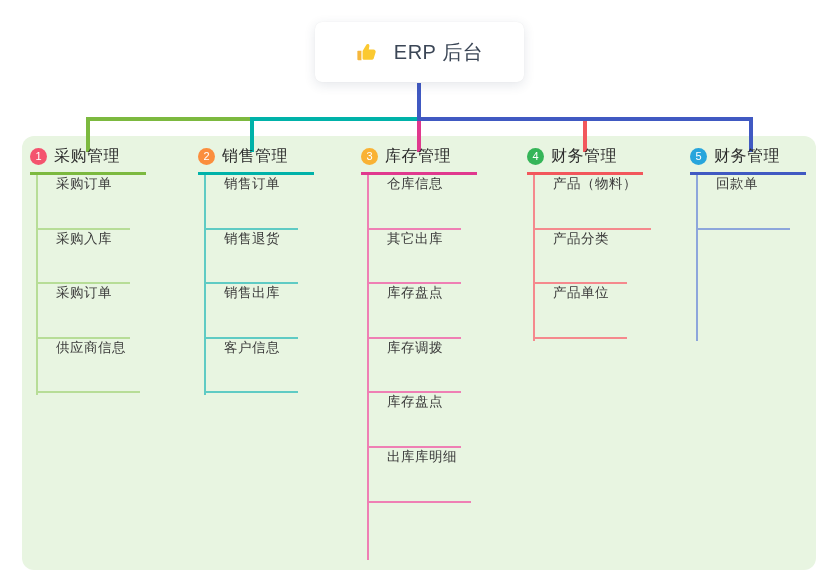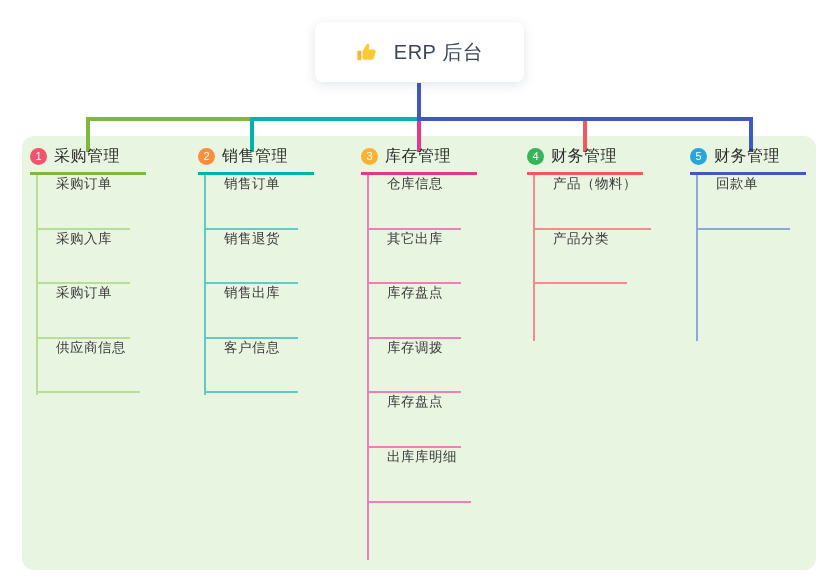--- a/index.html
+++ b/index.html
@@ -164,20 +164,23 @@
       <span class="branch-label">财务管理</span>
     </div>
     <div class="trunk" style="height:166px"></div>
     <div class="children">
       <div class="child">
           <span>产品（物料）</span>
         </div>
       <div class="child">
           <span>产品分类</span>
         </div>
+      <div class="child">
+          <span>产品单位</span>
+        </div>
     </div>
   </div>
 
   <div class="branch b4" style="--main: #4059c2; --tint: #8da6db; --circle: #27a5dc;">
     <div class="branch-header">
       <span class="num">5</span>
       <span class="branch-label">财务管理</span>
     </div>
     <div class="trunk" style="height:166px"></div>
     <div class="children">

